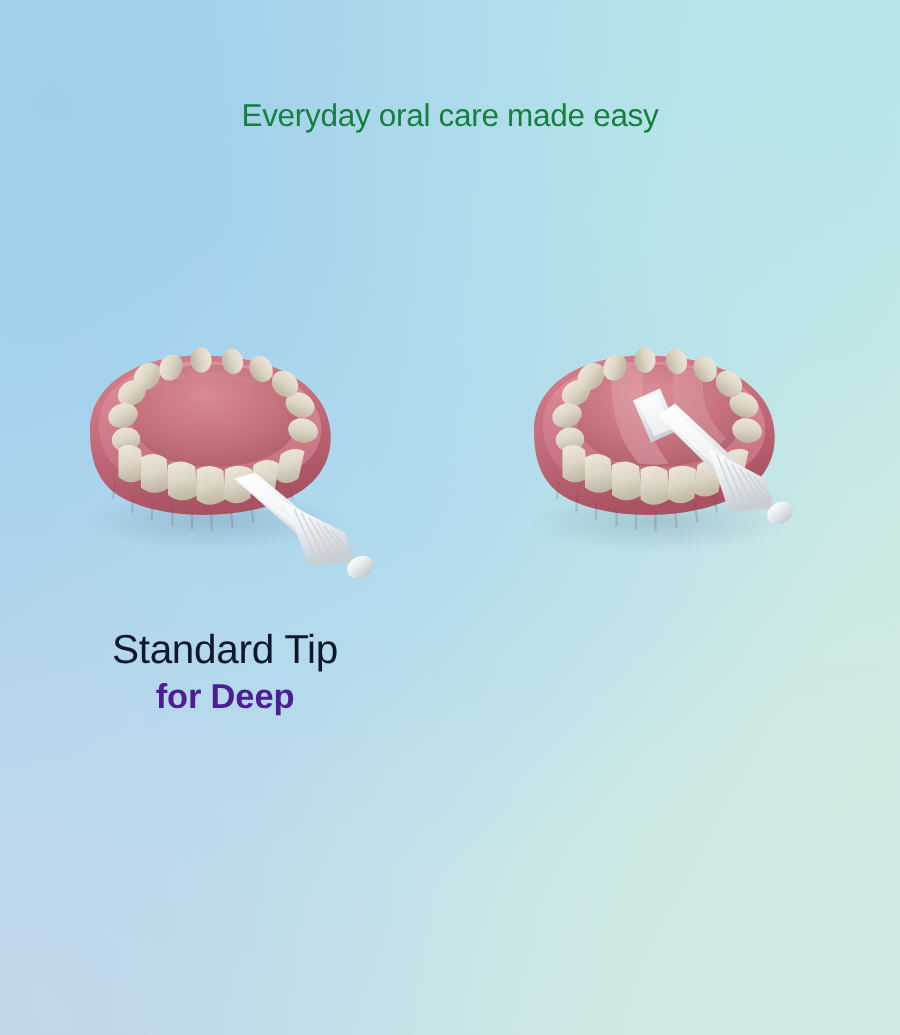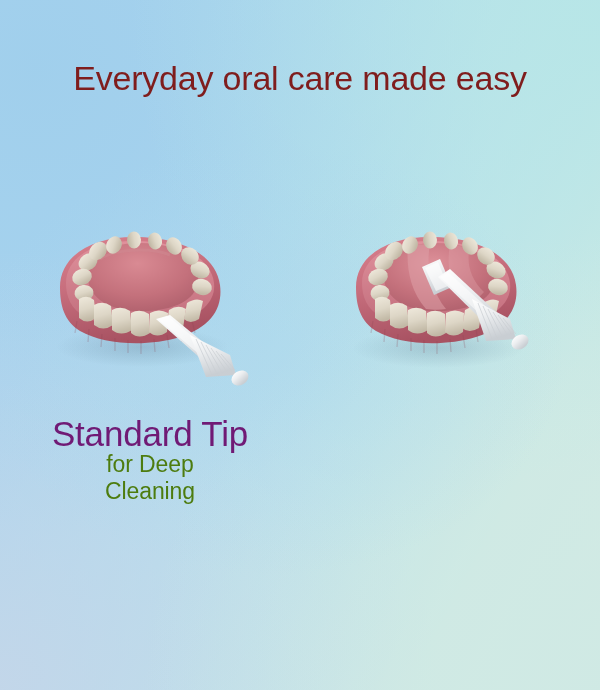--- a/index.html
+++ b/index.html
@@ -59,25 +59,25 @@
     background: radial-gradient(ellipse 70% 45% at 45% 52%, rgba(175,217,237,0.55) 0%, rgba(175,217,237,0.0) 70%);
   }
 
   
   .title {
     position: absolute;
     top: 59px;
     left: 0;
     width: 600px;
     text-align: center;
-    font-size: 34px;
+    font-size: 21px;
     line-height: 38px;
     font-weight: 400;
     letter-spacing: -0.2px;
-    color: #7f1d1d;
+    color: #15803d;
     white-space: nowrap;
   }
 
   
   .columns {
     position: absolute;
     top: 215px;
     left: 0;
     width: 600px;
     display: flex;
@@ -92,31 +92,31 @@
     position: relative;
     width: 240px;
     height: 175px;
   }
   .caption-block {
     width: 290px;
     text-align: center;
     margin-top: 28px;
   }
   .caption-main {
-    font-size: 35px;
+    font-size: 27px;
     line-height: 31px;
-    color: #701a75;
+    color: #0f172a;
     font-weight: 400;
     letter-spacing: -0.2px;
   }
   .caption-sub {
     font-size: 23px;
     line-height: 27px;
-    color: #4d7c0f;
-    font-weight: 400;
+    color: #4c1d95;
+    font-weight: 700;
     letter-spacing: -0.1px;
     margin-top: 2px;
   }
   .fig-svg {
     display: block;
     width: 240px;
     height: 175px;
   }
 </style>
 </head>
@@ -236,21 +236,20 @@
 
             <ellipse cx="210" cy="163" rx="9" ry="7" fill="url(#brushL)" transform="rotate(-30 210 163)"></ellipse>
           </g>
         </svg>
       </div>
 
       <div class="caption-block">
         <div class="caption-main">Standard Tip</div>
         <div class="caption-sub">
           <div>for Deep</div>
-          <div>Cleaning</div>
         </div>
       </div>
     </div>
 
     <div class="column">
 
       <div class="figure">
         <svg class="fig-svg" viewBox="0 0 240 175" xmlns="http://www.w3.org/2000/svg">
           <defs>
             <linearGradient id="gumR" x1="0" y1="0" x2="0.3" y2="1">

